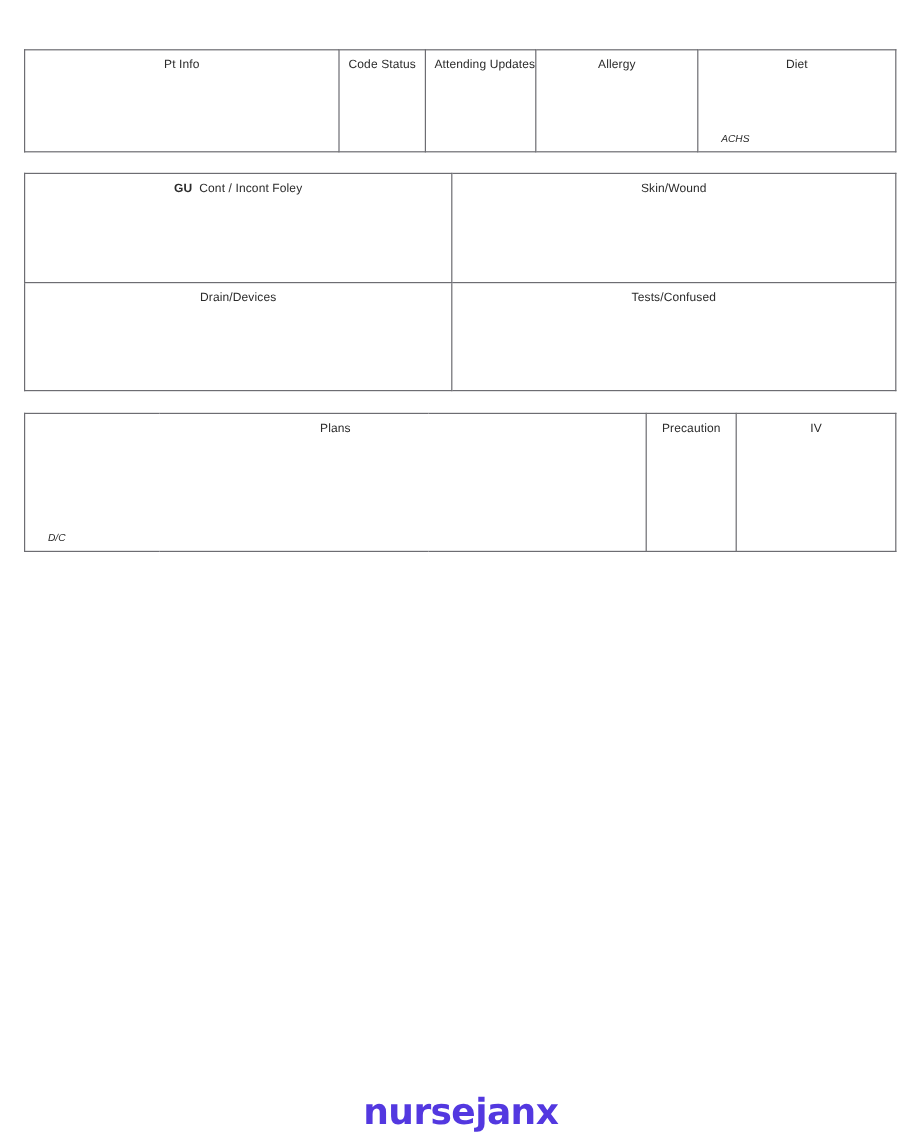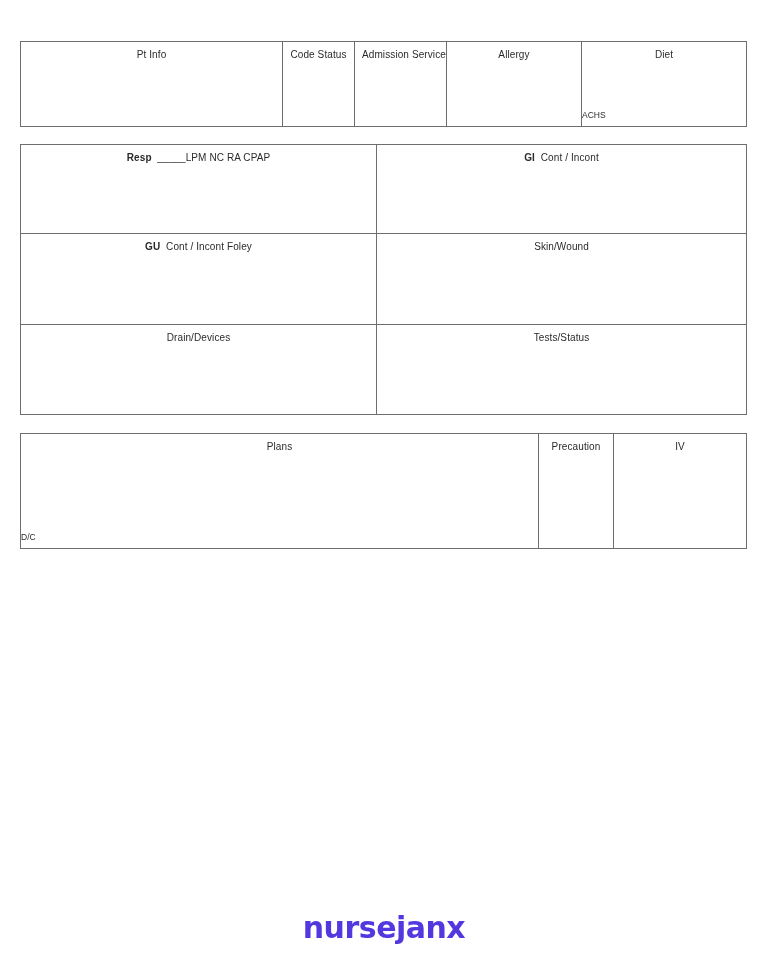--- a/index.html
+++ b/index.html
@@ -42,24 +42,25 @@
     letter-spacing: 0.1px;
     white-space: nowrap;
     display: block;
     text-align: center;
   }
   .lbl b {
     font-weight: bold;
   }
   .sub {
     position: absolute;
-    left: 0;
+    left: 19px;
     bottom: 5px;
     font-size: 8.5px;
     white-space: nowrap;
+    font-style: italic;
   }
   .mid-sub {
     position: absolute;
     left: 7px;
     bottom: 7px;
     font-size: 8.5px;
     white-space: nowrap;
   }
 
   
@@ -114,63 +115,55 @@
     </colgroup>
     <tbody>
       <tr class="row1">
         <td>
           <span class="lbl">Pt Info</span>
         </td>
         <td>
           <span class="lbl">Code Status</span>
         </td>
         <td>
-          <span class="lbl">Admission Service</span>
+          <span class="lbl">Attending Updates</span>
         </td>
         <td>
           <span class="lbl">Allergy</span>
         </td>
         <td>
           <span class="lbl">Diet</span>
           <span class="sub">ACHS</span>
         </td>
       </tr>
     </tbody>
   </table>
 
   <div class="gap1"></div>
 
   <table class="grid" id="tbl-systems">
     <colgroup>
       <col style="width:356px">
       <col style="width:370px">
     </colgroup>
     <tbody>
-      <tr class="r2">
-        <td>
-          <span class="lbl"><b>Resp</b>&nbsp;&nbsp;<span>_____LPM  NC  RA  CPAP</span></span>
-        </td>
-        <td>
-          <span class="lbl"><b>GI</b>&nbsp;&nbsp;<span>Cont / Incont</span></span>
-        </td>
-      </tr>
       <tr class="r3">
         <td>
           <span class="lbl"><b>GU</b>&nbsp;&nbsp;<span>Cont / Incont   Foley</span></span>
         </td>
         <td>
           <span class="lbl">Skin/Wound</span>
         </td>
       </tr>
       <tr class="r4">
         <td>
           <span class="lbl">Drain/Devices</span>
         </td>
         <td>
-          <span class="lbl">Tests/Status</span>
+          <span class="lbl">Tests/Confused</span>
         </td>
       </tr>
     </tbody>
   </table>
 
   <div class="gap2"></div>
 
   <table class="grid" id="tbl-plans">
     <colgroup>
       <col style="width:112px">

